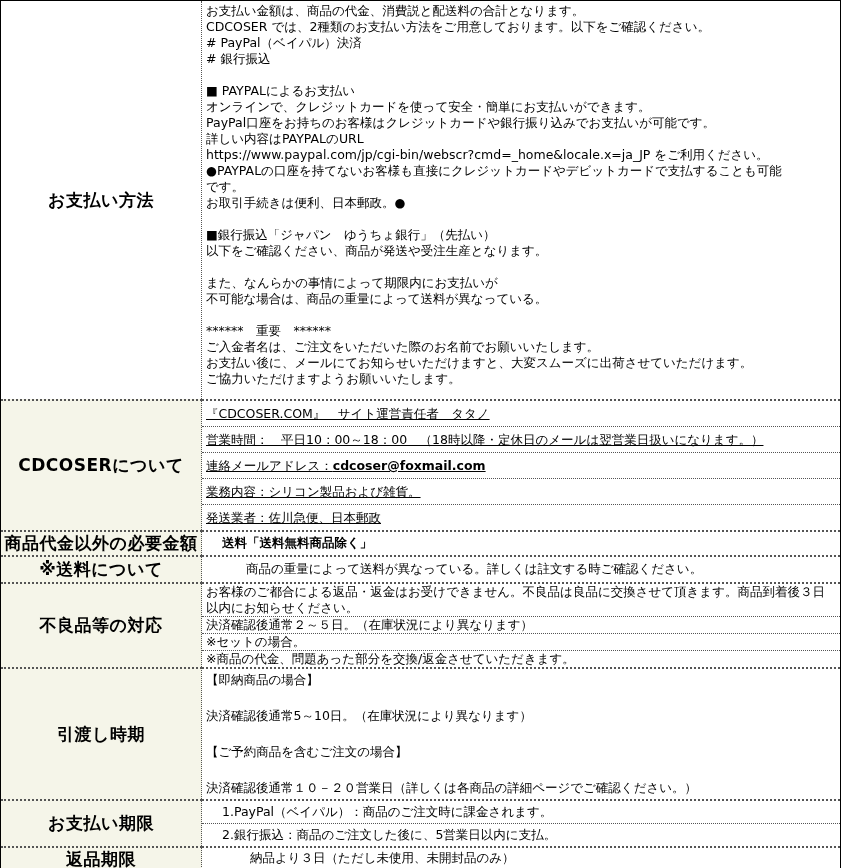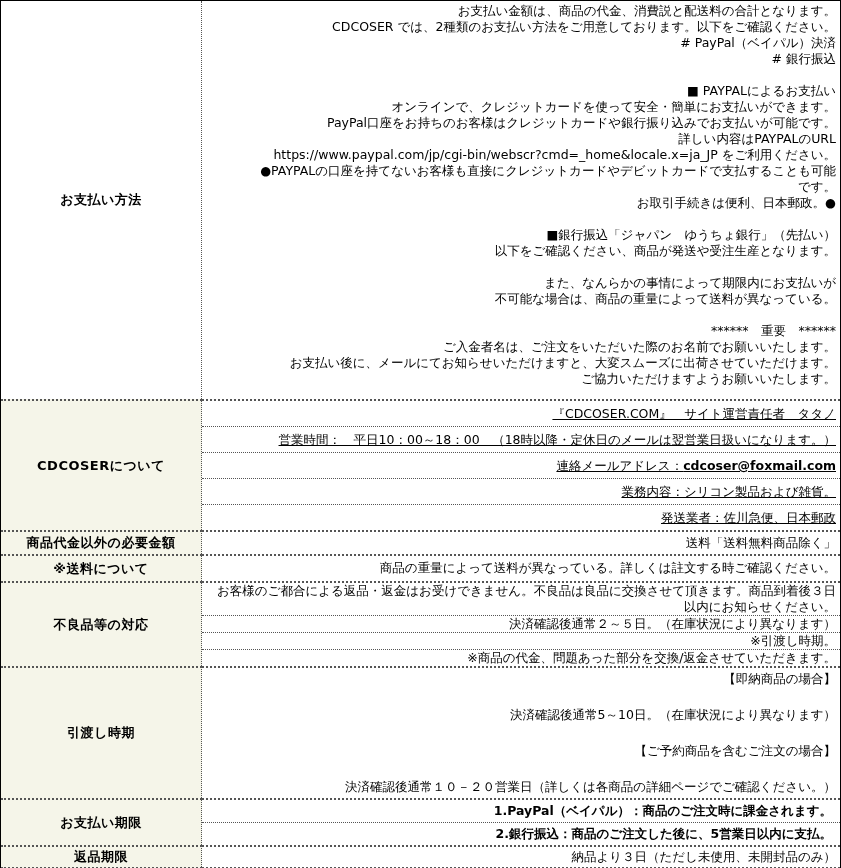--- a/index.html
+++ b/index.html
@@ -21,43 +21,43 @@
     box-sizing: border-box;
   }
   td { margin: 0; padding: 0; vertical-align: top; }
   td.label-cell {
     width: 200px;
     background: #F5F5E9;
     border-right: 1px dotted #555;
     text-align: center;
     vertical-align: middle;
     font-weight: bold;
-    font-size: 13px;
+    font-size: 17px;
     letter-spacing: 0.5px;
   }
   tr + tr > td { border-top: 2px dotted #555; }
   td.content-cell { width: auto; }
   .subrow { padding: 3px 4px; }
   .subrow + .subrow { border-top: 1px dotted #555; }
-  .line { line-height: 16px; min-height: 16px; white-space: pre-wrap; text-align: right; }
+  .line { line-height: 16px; min-height: 16px; white-space: pre-wrap; }
   .strong { font-weight: bold; }
 
   
   tr[data-name="row-payment"] td.label-cell { background: #fff; }
   tr[data-name="row-payment"] .subrow { padding: 2px 4px 12px 4px; }
   tr[data-name="row-about"] .subrow { padding: 4px 4px; line-height: 17px; text-decoration: underline; }
   tr[data-name="row-about"] .line { line-height: 17px; }
-  tr[data-name="row-extra-fees"] .subrow { padding: 3px 4px; }
-  tr[data-name="row-shipping"] .subrow { padding: 4px 4px 5px 4px; }
+  tr[data-name="row-extra-fees"] .subrow { padding: 3px 20px; font-weight: bold; }
+  tr[data-name="row-shipping"] .subrow { padding: 4px 4px 5px 4px; margin-left: 40px; }
   tr[data-name="row-defects"] .subrow { padding: 0 4px; }
   tr[data-name="row-defects"] .line { line-height: 16px; min-height: 16px; }
   tr[data-name="row-delivery"] .subrow { padding: 2px 4px; }
   tr[data-name="row-delivery"] .line { line-height: 18px; min-height: 18px; }
-  tr[data-name="row-deadline"] .subrow { padding: 3px 8px; font-weight: bold; }
-  tr[data-name="row-return-period"] .subrow { padding: 2px 4px; }
+  tr[data-name="row-deadline"] .subrow { padding: 3px 20px; }
+  tr[data-name="row-return-period"] .subrow { padding: 2px 4px; margin-left: 44px; }
 </style>
 </head>
 <body>
 
 <table class="shop-info" data-name="shop-info-table">
   <tbody data-name="shop-info-table-body">
       <tr data-name="row-payment">
         <td class="label-cell" data-name="row-label-payment">お支払い方法</td>
         <td class="content-cell" data-name="row-content-payment">
           <div class="subrow" data-name="content-subrow">
@@ -127,21 +127,21 @@
       <tr data-name="row-defects">
         <td class="label-cell" data-name="row-label-defects">不良品等の対応</td>
         <td class="content-cell" data-name="row-content-defects">
           <div class="subrow" data-name="content-subrow">
             <div class="line" data-name="text-line">お客様のご都合による返品・返金はお受けできません。不良品は良品に交換させて頂きます。商品到着後３日以内にお知らせください。</div>
           </div>
           <div class="subrow" data-name="content-subrow">
             <div class="line" data-name="text-line">決済確認後通常２～５日。（在庫状況により異なります）</div>
           </div>
           <div class="subrow" data-name="content-subrow">
-            <div class="line" data-name="text-line">※引渡し時期。</div>
+            <div class="line" data-name="text-line">※セットの場合。</div>
           </div>
           <div class="subrow" data-name="content-subrow">
             <div class="line" data-name="text-line">※商品の代金、問題あった部分を交換/返金させていただきます。</div>
           </div>
         </td>
       </tr>
       <tr data-name="row-delivery">
         <td class="label-cell" data-name="row-label-delivery">引渡し時期</td>
         <td class="content-cell" data-name="row-content-delivery">
           <div class="subrow" data-name="content-subrow">

